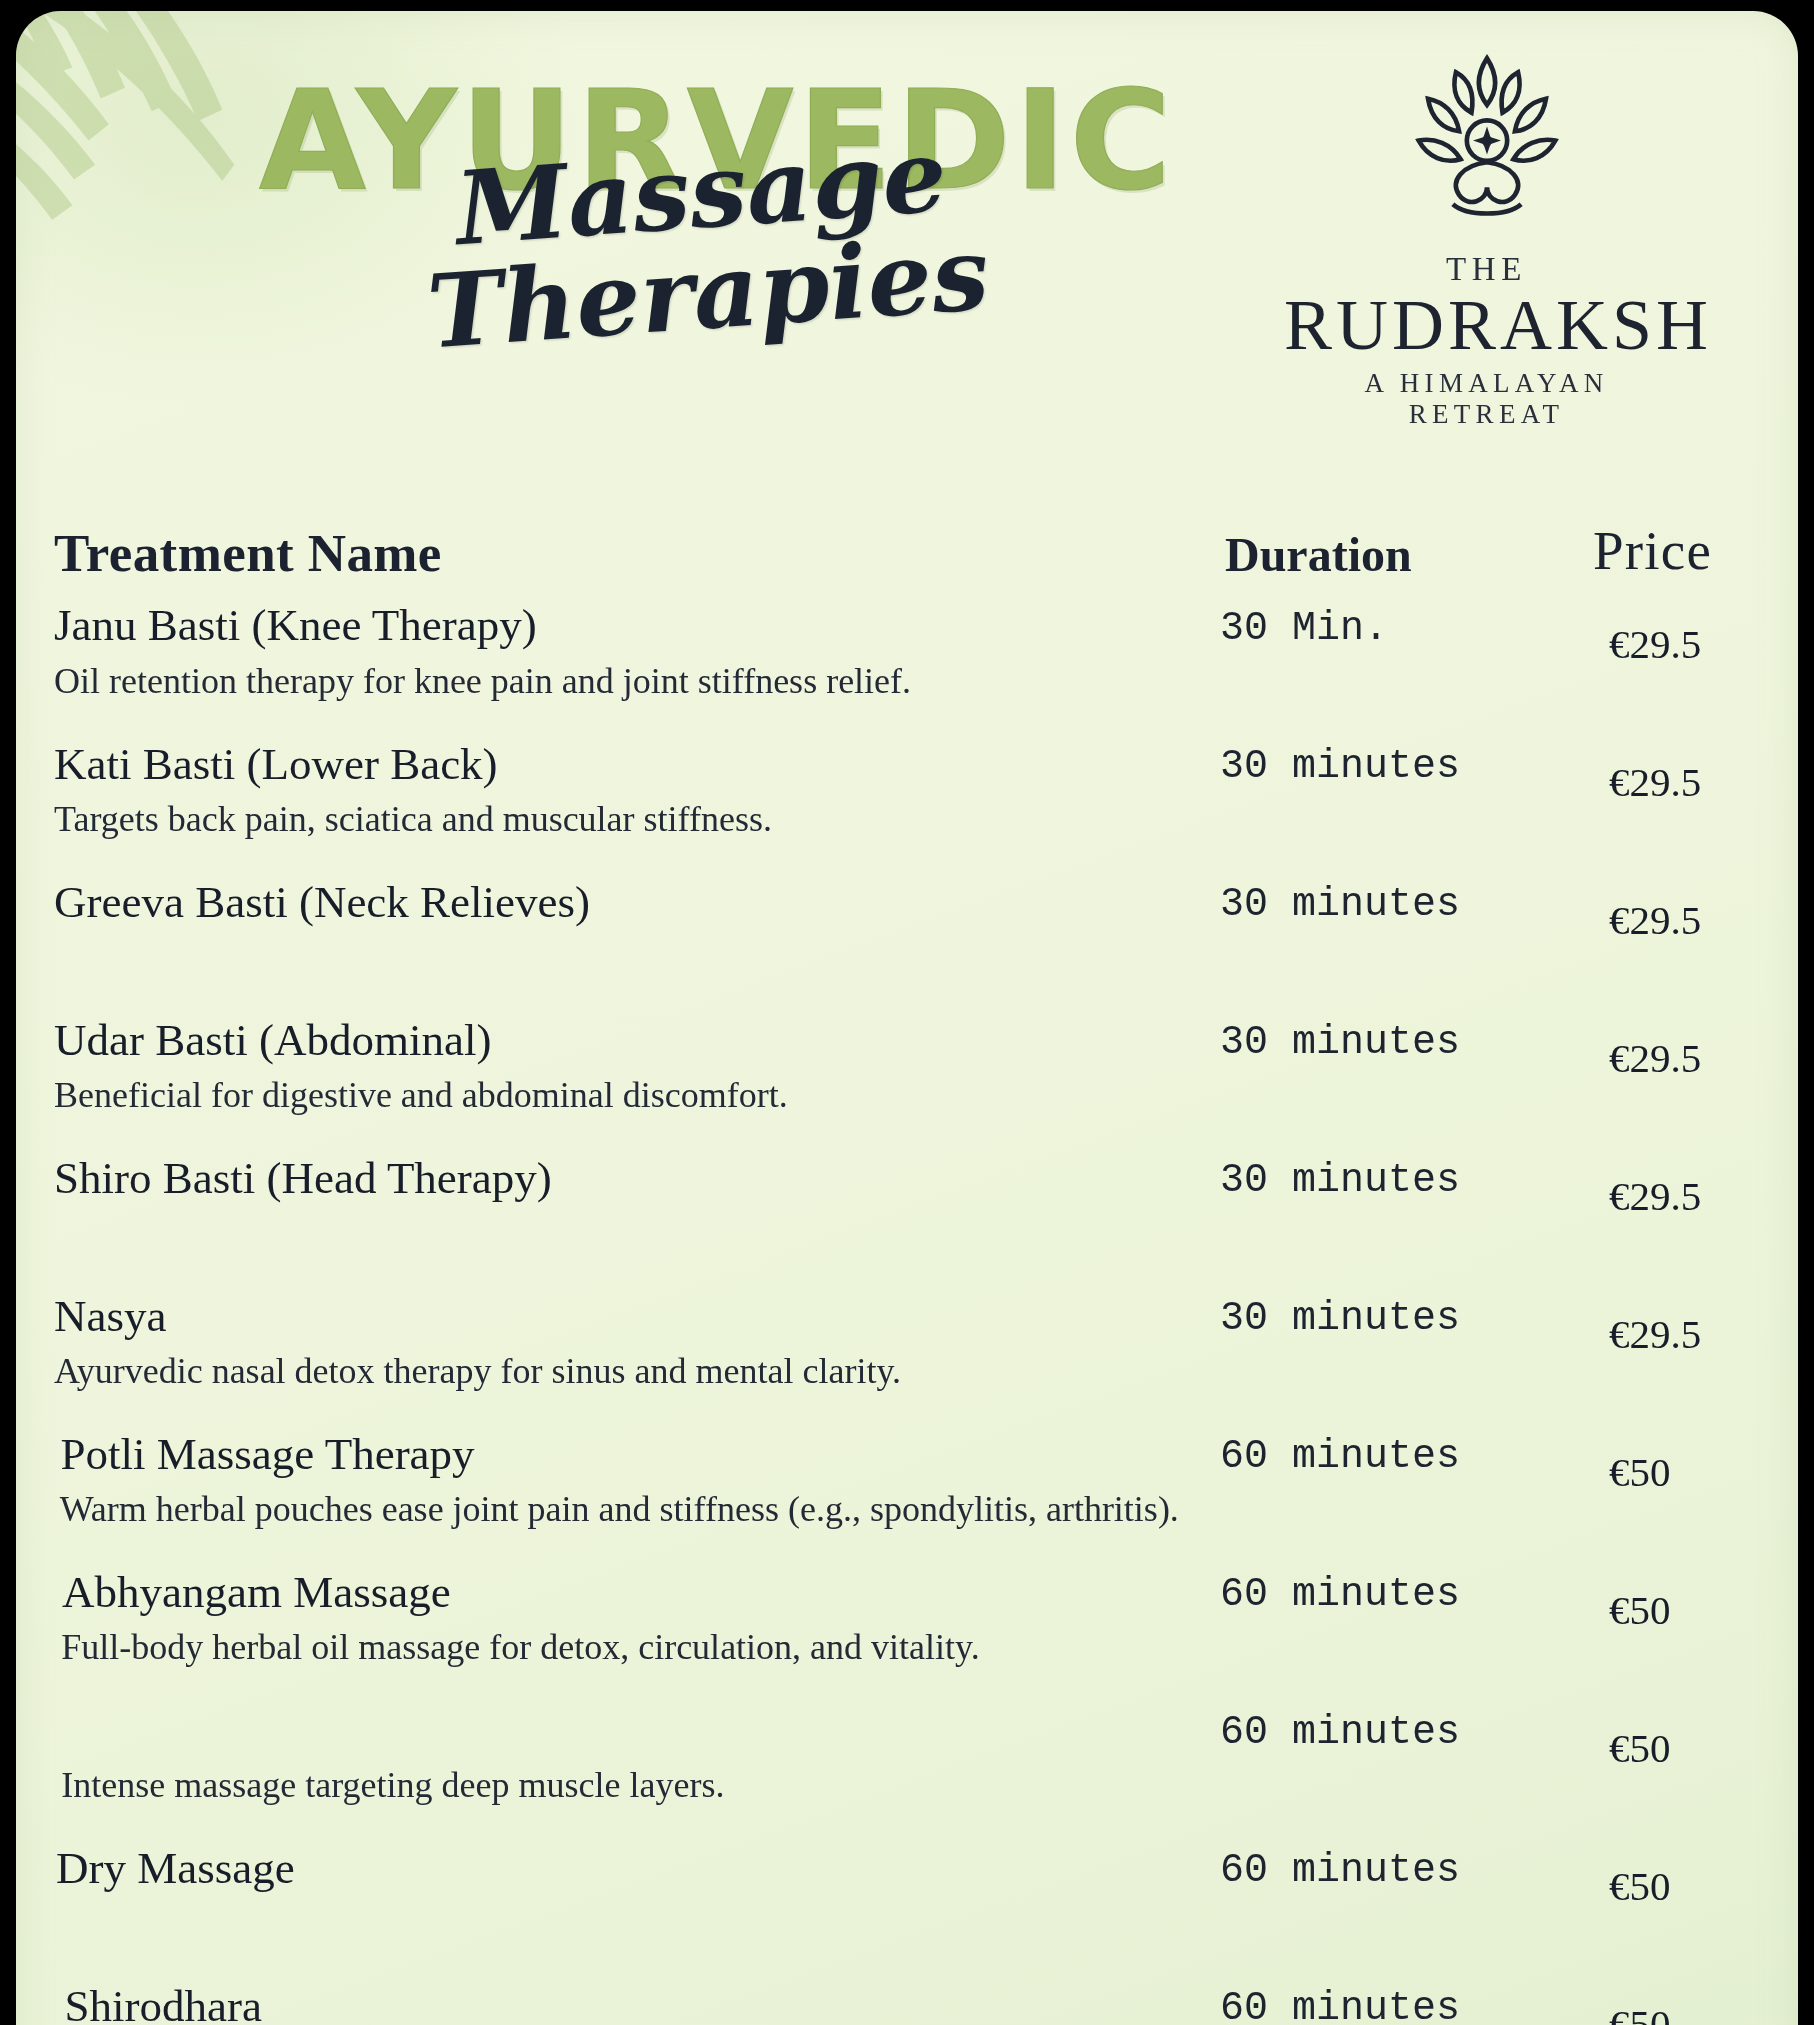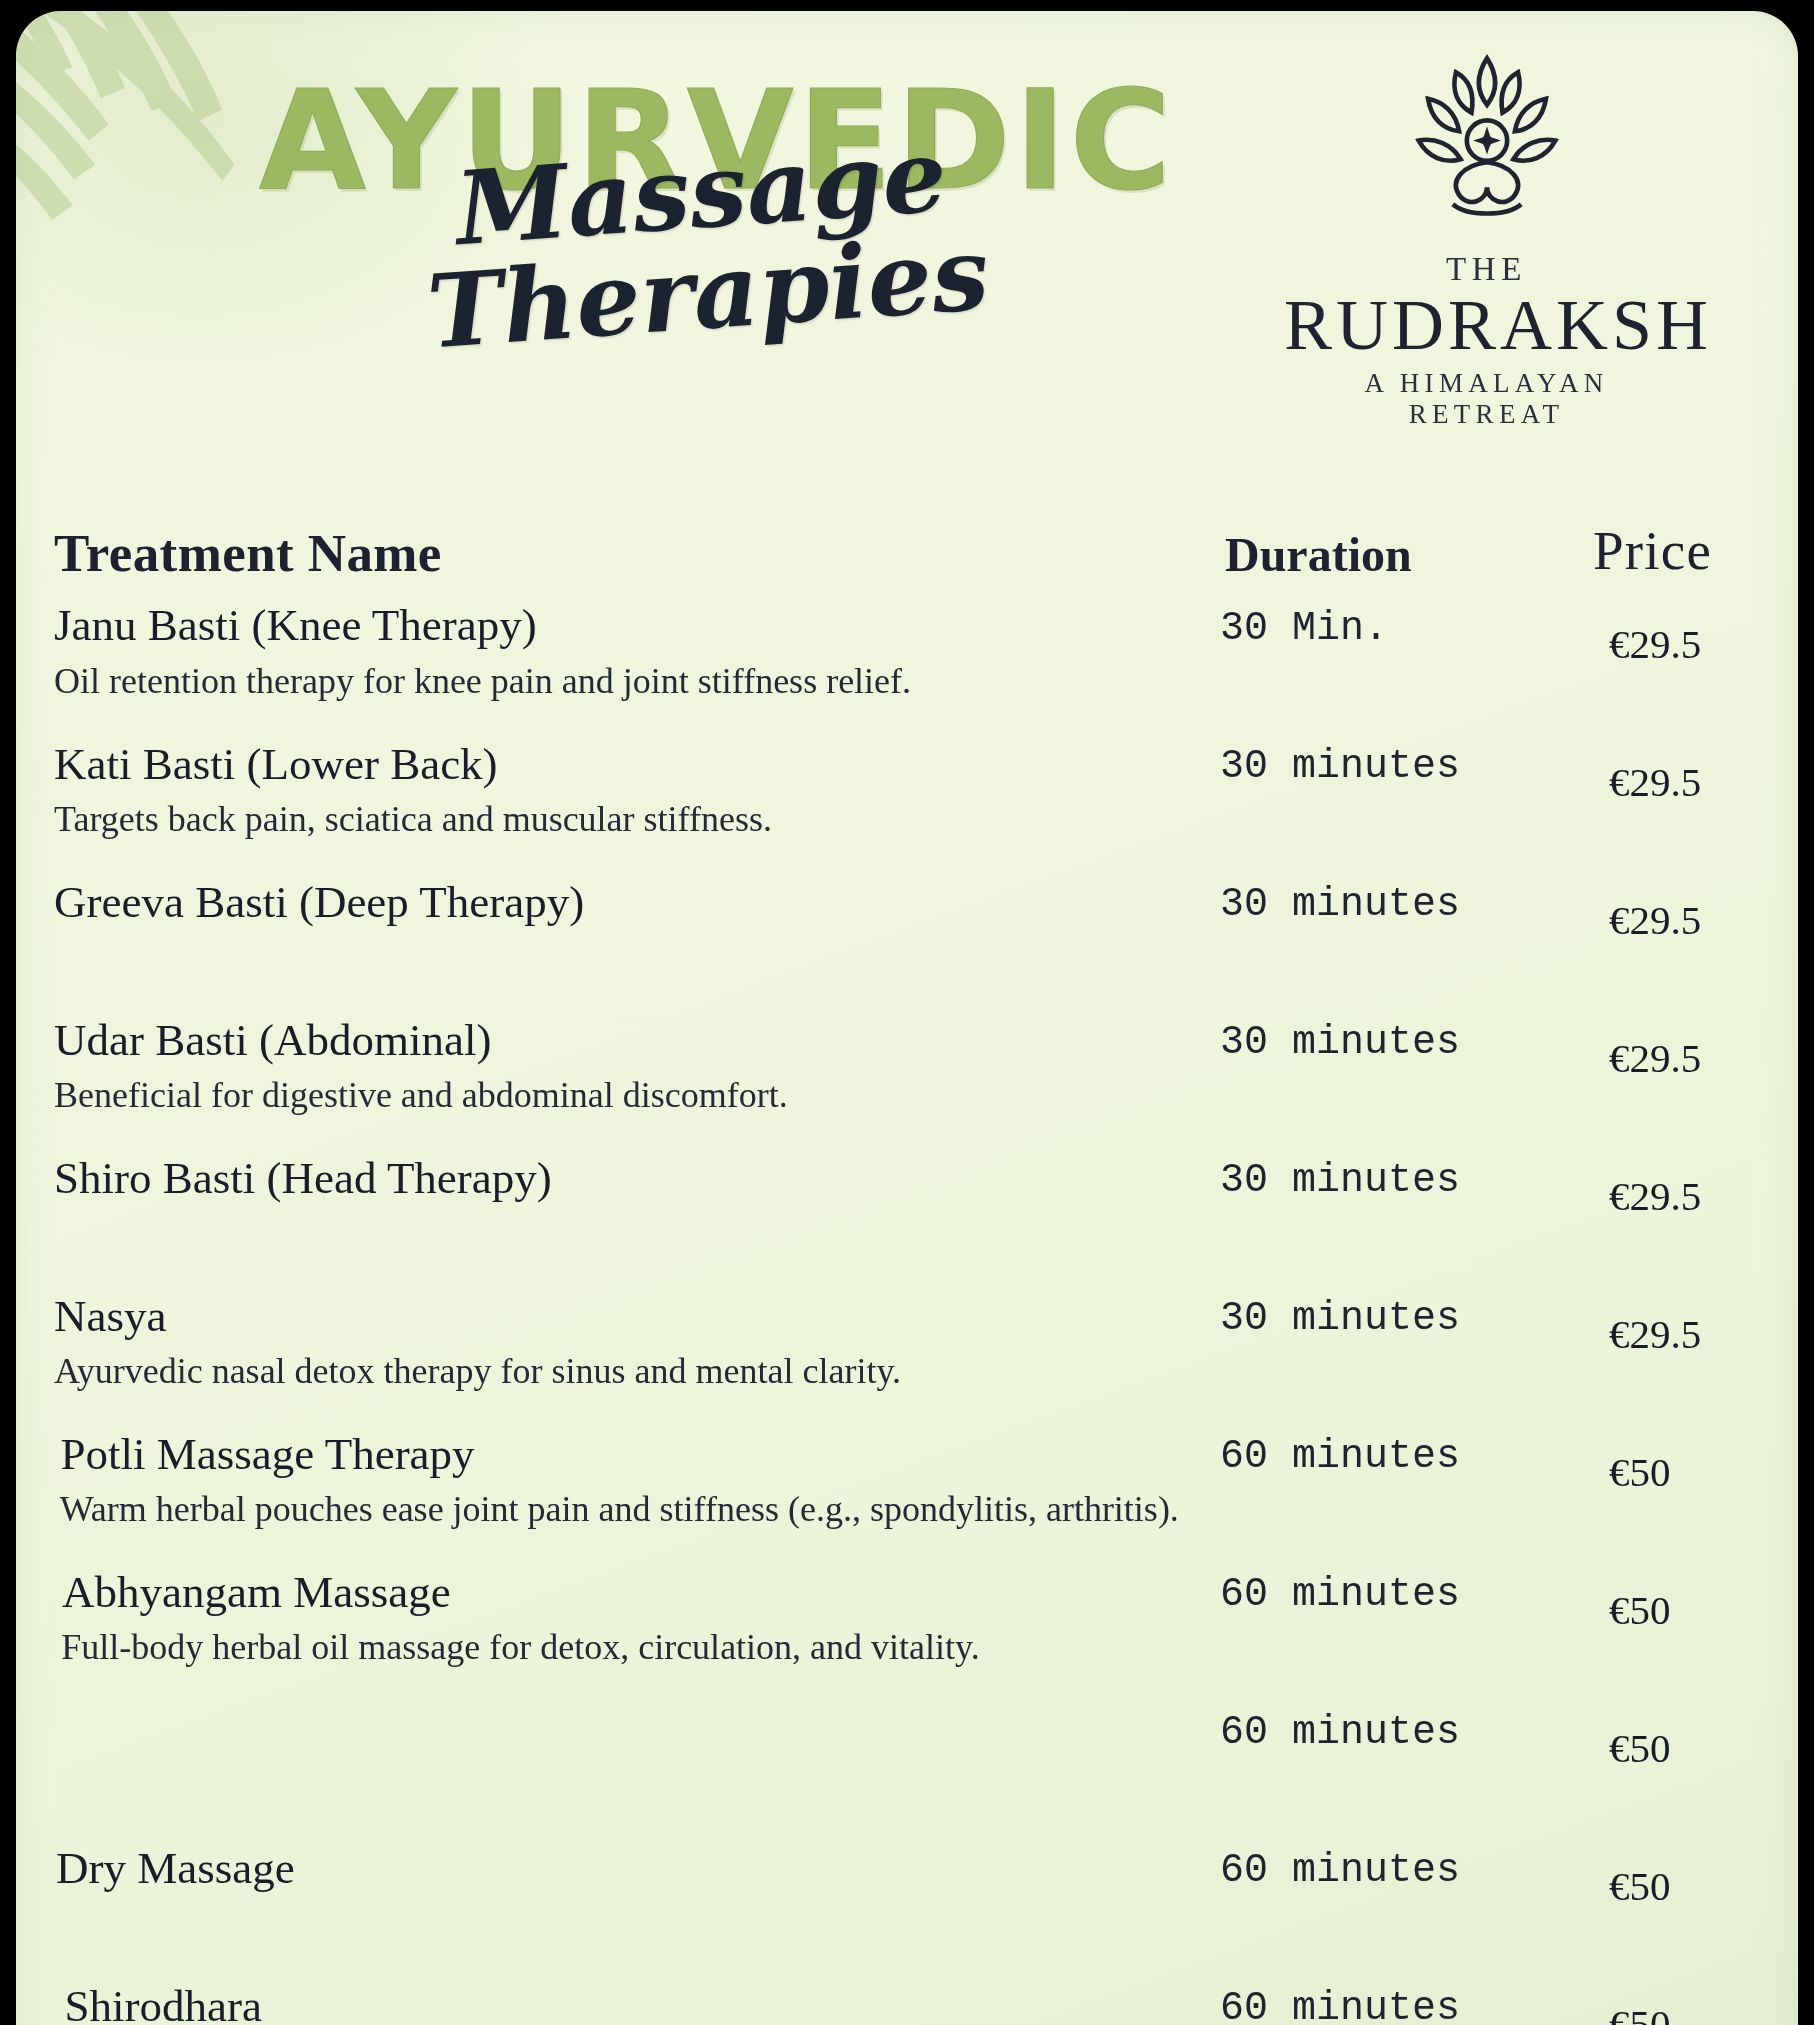--- a/index.html
+++ b/index.html
@@ -279,21 +279,21 @@
     </div>
 
     <div class="row">
       <div class="r-name">Kati Basti (Lower Back)</div>
       <div class="r-desc">Targets back pain, sciatica and muscular stiffness.</div>
       <div class="r-duration">30 minutes</div>
       <div class="r-price">€29.5</div>
     </div>
 
     <div class="row">
-      <div class="r-name">Greeva Basti (Deep Therapy)</div>
+      <div class="r-name">Greeva Basti (Neck Relieves)</div>
       <div class="r-duration">30 minutes</div>
       <div class="r-price">€29.5</div>
     </div>
 
     <div class="row">
       <div class="r-name">Udar Basti (Abdominal)</div>
       <div class="r-desc">Beneficial for digestive and abdominal discomfort.</div>
       <div class="r-duration">30 minutes</div>
       <div class="r-price">€29.5</div>
     </div>
@@ -319,20 +319,21 @@
     </div>
 
     <div class="row">
       <div class="r-name">Abhyangam Massage</div>
       <div class="r-desc">Full-body herbal oil massage for detox,  circulation, and vitality.</div>
       <div class="r-duration">60 minutes</div>
       <div class="r-price">€50</div>
     </div>
 
     <div class="row">
+      <div class="r-desc">Intense massage targeting deep muscle layers.</div>
       <div class="r-duration">60 minutes</div>
       <div class="r-price">€50</div>
     </div>
 
     <div class="row">
       <div class="r-name">Dry Massage</div>
       <div class="r-duration">60 minutes</div>
       <div class="r-price">€50</div>
     </div>
 

